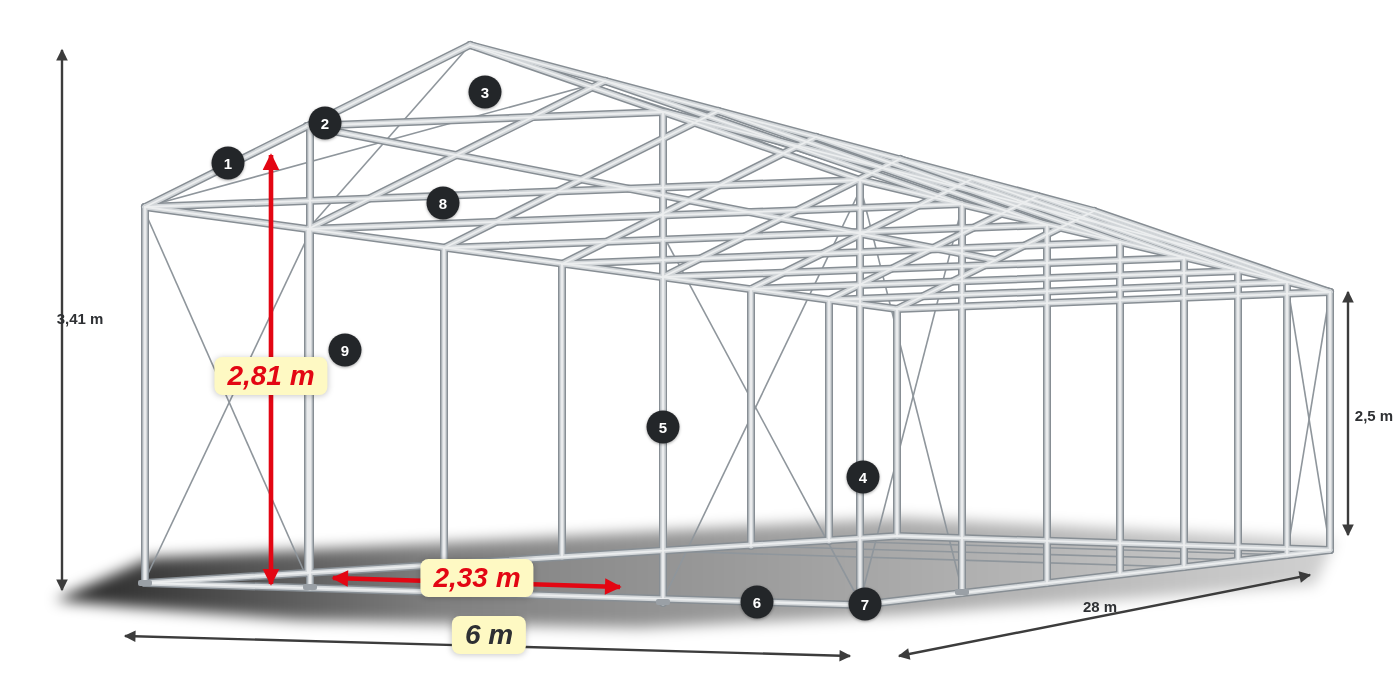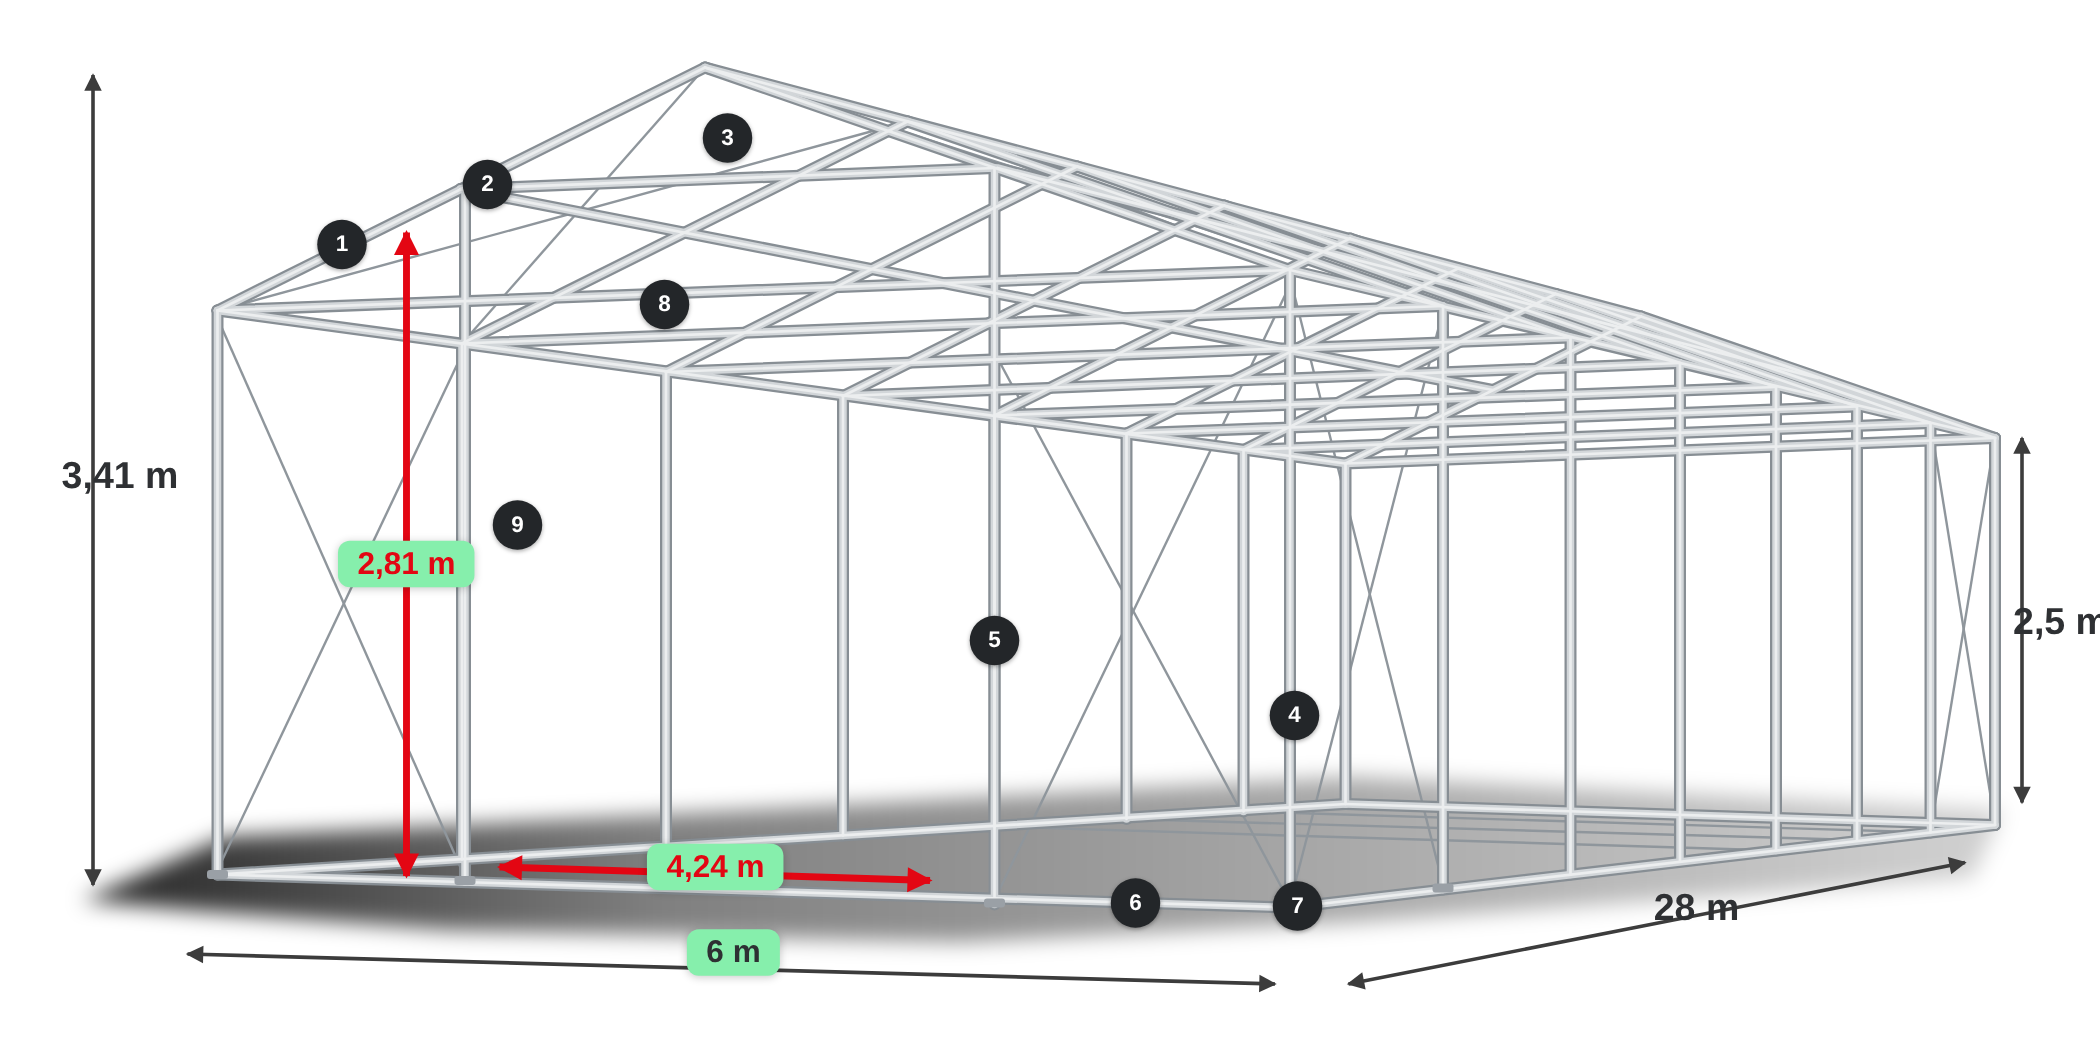--- a/index.html
+++ b/index.html
@@ -9,32 +9,33 @@
     height: 700px;
     background: #ffffff;
     overflow: hidden;
     font-family: "Liberation Sans", sans-serif;
   }
   .stage svg { position: absolute; left: 0; top: 0; }
   .dim-label {
     position: absolute;
     transform: translate(-50%, -50%);
     font-weight: 700;
-    font-size: 25px;
+    font-size: 15px;
     color: #2e3033;
     white-space: nowrap;
     line-height: 1;
     z-index: 5;
   }
   .pill {
-    background: #86efac;
+    background: #fef9c3;
     padding: 5px 13px;
     border-radius: 8px;
     box-shadow: 0 1px 6px rgba(0,0,0,0.22);
-    font-size: 21px;
+    font-size: 28px;
+    font-style: italic;
   }
   .red { color: #e30613; }
   .badge {
     position: absolute;
     transform: translate(-50%, -50%);
     width: 33px;
     height: 33px;
     border-radius: 50%;
     background: #232629;
     color: #ffffff;
@@ -178,22 +179,22 @@
     <g stroke="#e30613" stroke-width="4.6" fill="none">
       <line x1="271" y1="155" x2="271" y2="584" marker-start="url(#mRed)" marker-end="url(#mRed)"></line>
       <line x1="333" y1="578" x2="620" y2="587" marker-start="url(#mRed)" marker-end="url(#mRed)"></line>
     </g>
   </svg>
 
   <div class="dim-label" style="left:80px; top:318px;">3,41 m</div>
   <div class="dim-label pill red" style="left:271px; top:376px;">2,81 m</div>
   <div class="dim-label" style="left:1374px; top:415px;">2,5 m</div>
   <div class="dim-label pill" style="left:489px; top:635px;">6 m</div>
-  <div class="dim-label" style="left:1100px; top:606px;margin-left:31px;">28 m</div>
-  <div class="dim-label pill red" style="left:477px; top:578px;">4,24 m</div>
+  <div class="dim-label" style="left:1100px; top:606px;">28 m</div>
+  <div class="dim-label pill red" style="left:477px; top:578px;">2,33 m</div>
 
   <div class="badge" style="left:228px; top:163px;">1</div>
   <div class="badge" style="left:325px; top:123px;">2</div>
   <div class="badge" style="left:485px; top:92px;">3</div>
   <div class="badge" style="left:863px; top:477px;">4</div>
   <div class="badge" style="left:663px; top:427px;">5</div>
   <div class="badge" style="left:757px; top:602px;">6</div>
   <div class="badge" style="left:865px; top:604px;">7</div>
   <div class="badge" style="left:443px; top:203px;">8</div>
   <div class="badge" style="left:345px; top:350px;">9</div>

